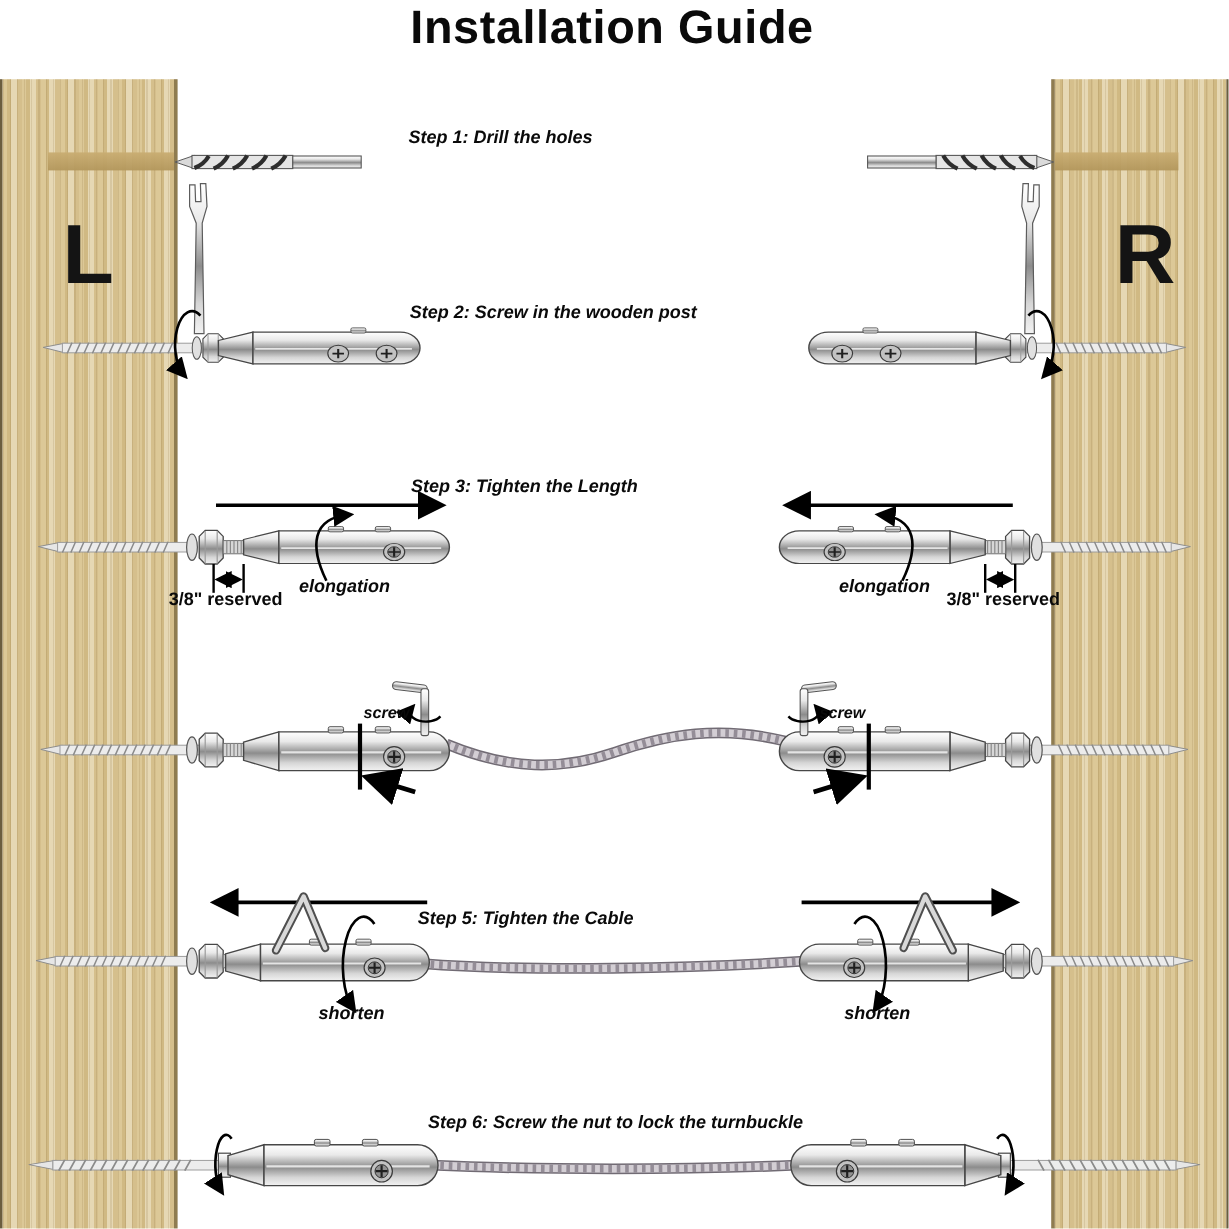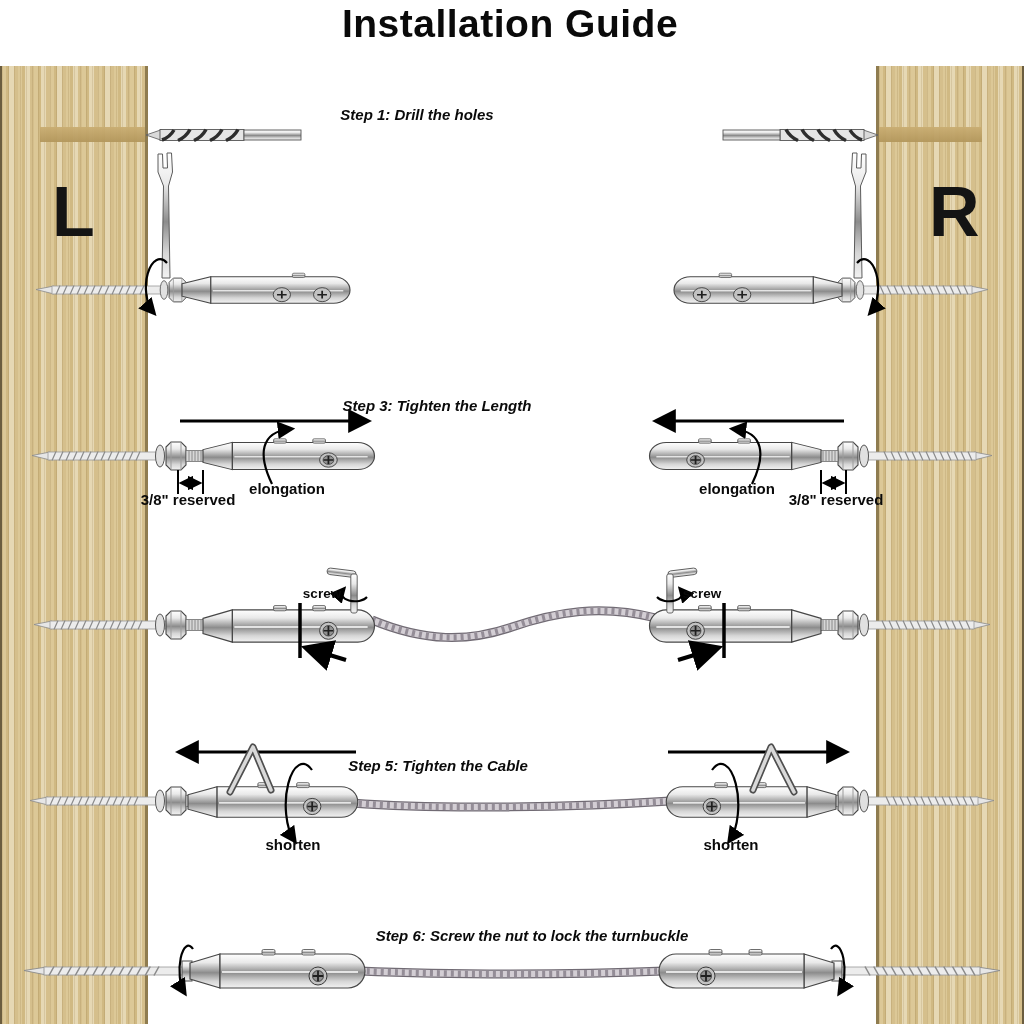--- a/index.html
+++ b/index.html
@@ -16,21 +16,21 @@
   #post-right .groove{left:0;right:40px;}
   .postlabel{position:absolute;top:106px;font-size:70px;font-weight:bold;color:#141414;}
   #post-left .postlabel{left:50px;}
   #post-right .postlabel{left:50px;}
   #title{position:absolute;top:2px;left:510px;transform:translateX(-50%);
          font-size:39px;font-weight:bold;letter-spacing:.5px;white-space:nowrap;}
   svg.layer{position:absolute;left:0;top:0;}
   .steplabel{position:absolute;transform:translateX(-50%);font-size:15px;font-weight:bold;
              font-style:italic;white-space:nowrap;}
   .ann{position:absolute;transform:translateX(-50%);font-weight:bold;white-space:nowrap;}
-  .ann.it{}
+  .ann.it{font-style:italic;}
 </style>
 </head>
 <body>
 
 <div id="canvas">
 
   <div id="post-left" class="post">
     <div class="groove"></div>
     <div class="postlabel">L</div>
   </div>
@@ -268,23 +268,24 @@
     <g>
         <use href="#tb" transform="translate(834,971) scale(-1,1)"></use>
       </g>
     <path d="M193,949 A8,22 0 1 0 184,992" fill="none" stroke="#000" stroke-width="2.2" marker-end="url(#ah)"></path>
     <path d="M831,949 A8,22 0 1 1 840,992" fill="none" stroke="#000" stroke-width="2.2" marker-end="url(#ah)"></path>
   </svg>
 
   <div id="title">Installation Guide</div>
 
   <div class="steplabel" style="left:417px;top:106px;">Step 1: Drill the holes</div>
+  <div class="steplabel" style="left:461px;top:252px;">Step 2: Screw in the wooden post</div>
   <div class="steplabel" style="left:437px;top:397px;">Step 3: Tighten the Length</div>
   <div class="steplabel" style="left:438px;top:757px;font-style:italic;">Step 5: Tighten the Cable</div>
-  <div class="steplabel" style="left:513px;top:927px;margin-left:19px;">Step 6: Screw the nut to lock the turnbuckle</div>
+  <div class="steplabel" style="left:513px;top:927px;">Step 6: Screw the nut to lock the turnbuckle</div>
 
   <div class="ann" style="left:188px;top:491px;font-size:15px;">3/8" reserved</div>
   <div class="ann it" style="left:287px;top:480px;font-size:15px;">elongation</div>
   <div class="ann it" style="left:737px;top:480px;font-size:15px;">elongation</div>
   <div class="ann" style="left:836px;top:491px;font-size:15px;">3/8" reserved</div>
 
   <div class="ann it" style="left:322px;top:586px;font-size:13.5px;">screw</div>
   <div class="ann it" style="left:702px;top:586px;font-size:13.5px;">screw</div>
 
   <div class="ann it" style="left:293px;top:836px;font-size:15px;">shorten</div>

